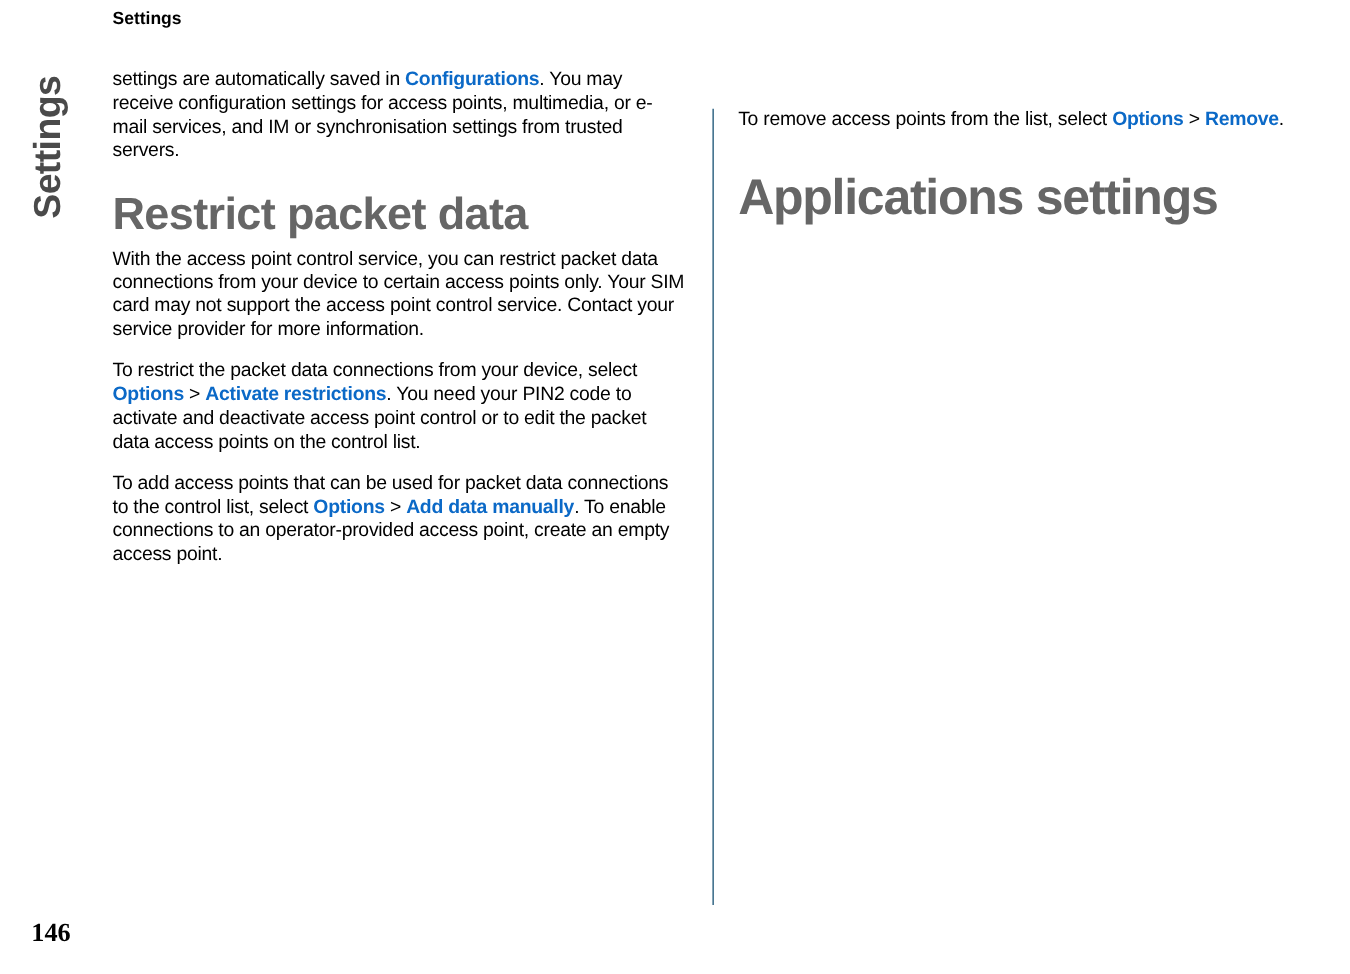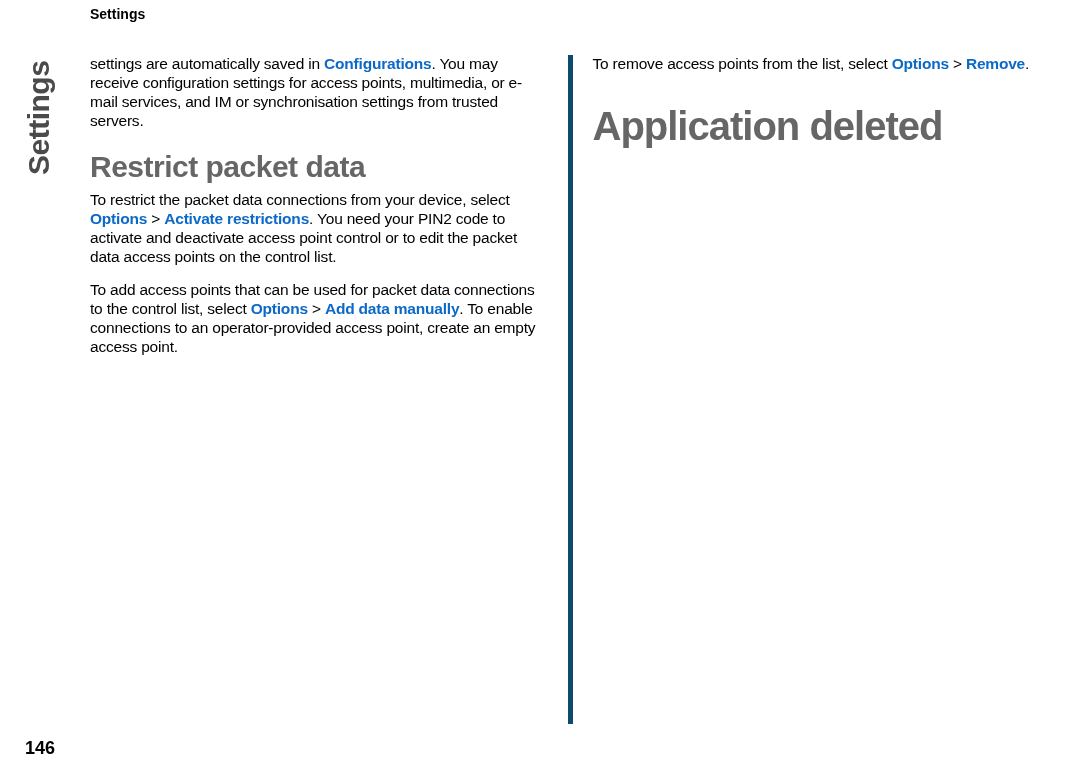--- a/index.html
+++ b/index.html
@@ -28,46 +28,48 @@
     font-weight: bold;
     font-size: 30px;
     color: #4a4a4a;
     letter-spacing: -0.5px;
   }
   .page-number {
     position: absolute;
     left: 25px;
     bottom: 20px;
     font-weight: bold;
-    font-size: 18px;
+    font-size: 21px;
+    font-family: Liberation Serif, serif;
   }
   .columns {
     position: absolute;
     top: 55px;
     left: 90px;
     right: 20px;
     bottom: 55px;
     display: flex;
   }
   .col {
     flex: 1;
     font-size: 15.5px;
     line-height: 1.22;
     padding-right: 20px;
     letter-spacing: -0.2px;
   }
   .col.right {
     padding-left: 20px;
     padding-right: 10px;
-    border-left: 5px solid #0c4a6e;
+    border-left: 1px solid #0c4a6e;
+    margin-top: 32px;
   }
   .col p { margin-bottom: 14px; }
   .link { color: #0b69c7; font-weight: bold; }
   h2.section {
-    font-size: 30px;
+    font-size: 36px;
     font-weight: bold;
     color: #666666;
     margin-top: 18px;
     margin-bottom: 6px;
     letter-spacing: -0.5px;
   }
   h1.section {
     font-size: 40px;
     font-weight: bold;
     color: #666666;
@@ -82,27 +84,28 @@
 <div class="page-header">Settings</div>
 <div class="side-label">Settings</div>
 <div class="page-number">146</div>
 
 <div class="columns">
   <div class="col">
     <p>
       <span>settings are automatically saved in </span><span class="link">Configurations</span><span>. You may receive configuration settings for access points, multimedia, or e-mail services, and IM or synchronisation settings from trusted servers.</span>
     </p>
     <h2 class="section">Restrict packet data</h2>
+    <p>With the access point control service, you can restrict packet data connections from your device to certain access points only. Your SIM card may not support the access point control service. Contact your service provider for more information.</p>
     <p>
       <span>To restrict the packet data connections from your device, select </span><span class="link">Options</span><span> &gt; </span><span class="link">Activate restrictions</span><span>. You need your PIN2 code to activate and deactivate access point control or to edit the packet data access points on the control list.</span>
     </p>
     <p>
       <span>To add access points that can be used for packet data connections to the control list, select </span><span class="link">Options</span><span> &gt; </span><span class="link">Add data manually</span><span>. To enable connections to an operator-provided access point, create an empty access point.</span>
     </p>
   </div>
 
   <div class="col right">
     <p>
       <span>To remove access points from the list, select </span><span class="link">Options</span><span> &gt; </span><span class="link">Remove</span><span>.</span>
     </p>
-    <h1 class="section">Application deleted</h1>
+    <h1 class="section">Applications settings</h1>
   </div>
 </div>
 
 </body></html>

